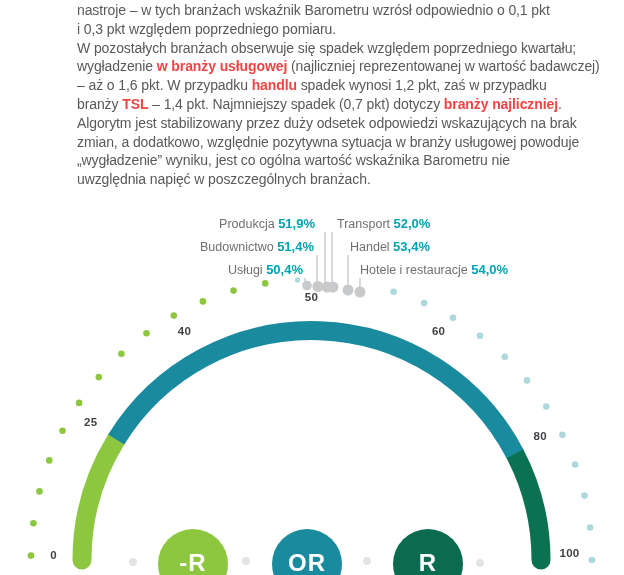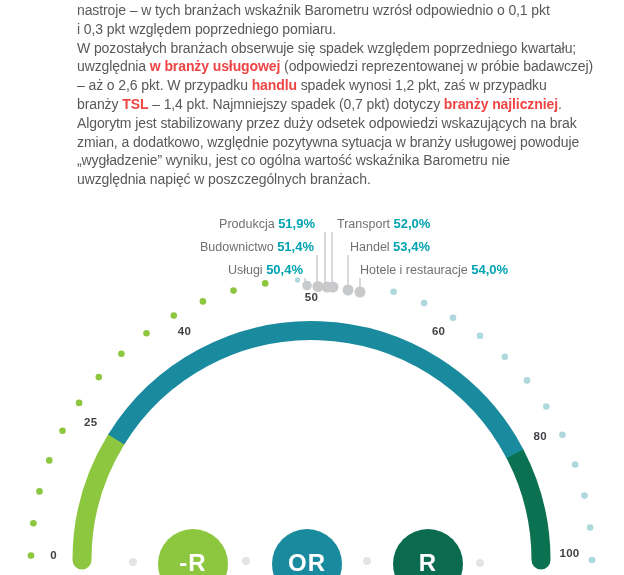--- a/index.html
+++ b/index.html
@@ -17,22 +17,22 @@
   .badge-label{fill:#ffffff;font-size:24px;font-weight:700;letter-spacing:1px;}
 </style>
 </head>
 <body>
 
 <div class="page">
   <div class="para" id="para">
       <div class="pline"><span>nastroje – w tych branżach wskaźnik Barometru wzrósł odpowiednio o 0,1 pkt</span></div>
       <div class="pline"><span>i 0,3 pkt względem poprzedniego pomiaru.</span></div>
       <div class="pline"><span>W pozostałych branżach obserwuje się spadek względem poprzedniego kwartału;</span></div>
-      <div class="pline"><span>uwzględnia </span><span class="b">w branży usługowej</span><span> (odpowiedzi reprezentowanej w próbie badawczej)</span></div>
-      <div class="pline"><span>– aż o 2,6 pkt. W przypadku </span><span class="b">handlu</span><span> spadek wynosi 1,2 pkt, zaś w przypadku</span></div>
+      <div class="pline"><span>wygładzenie </span><span class="b">w branży usługowej</span><span> (najliczniej reprezentowanej w wartość badawczej)</span></div>
+      <div class="pline"><span>– aż o 1,6 pkt. W przypadku </span><span class="b">handlu</span><span> spadek wynosi 1,2 pkt, zaś w przypadku</span></div>
       <div class="pline"><span>branży </span><span class="b">TSL</span><span> – 1,4 pkt. Najmniejszy spadek (0,7 pkt) dotyczy </span><span class="b">branży najliczniej</span><span>.</span></div>
       <div class="pline"><span>Algorytm jest stabilizowany przez duży odsetek odpowiedzi wskazujących na brak</span></div>
       <div class="pline"><span>zmian, a dodatkowo, względnie pozytywna sytuacja w branży usługowej powoduje</span></div>
       <div class="pline"><span>„wygładzenie” wyniku, jest co ogólna wartość wskaźnika Barometru nie</span></div>
       <div class="pline"><span>uwzględnia napięć w poszczególnych branżach.</span></div>
     </div>
   <svg class="gauge" id="gauge" width="624" height="575" viewBox="0 0 624 575">
       <line x1="305" y1="278" x2="305" y2="281.5" stroke="#d9dadb" stroke-width="2"></line>
       <line x1="317" y1="255" x2="317" y2="282.5" stroke="#d9dadb" stroke-width="2"></line>
       <line x1="325" y1="232" x2="325" y2="283" stroke="#d9dadb" stroke-width="2"></line>

